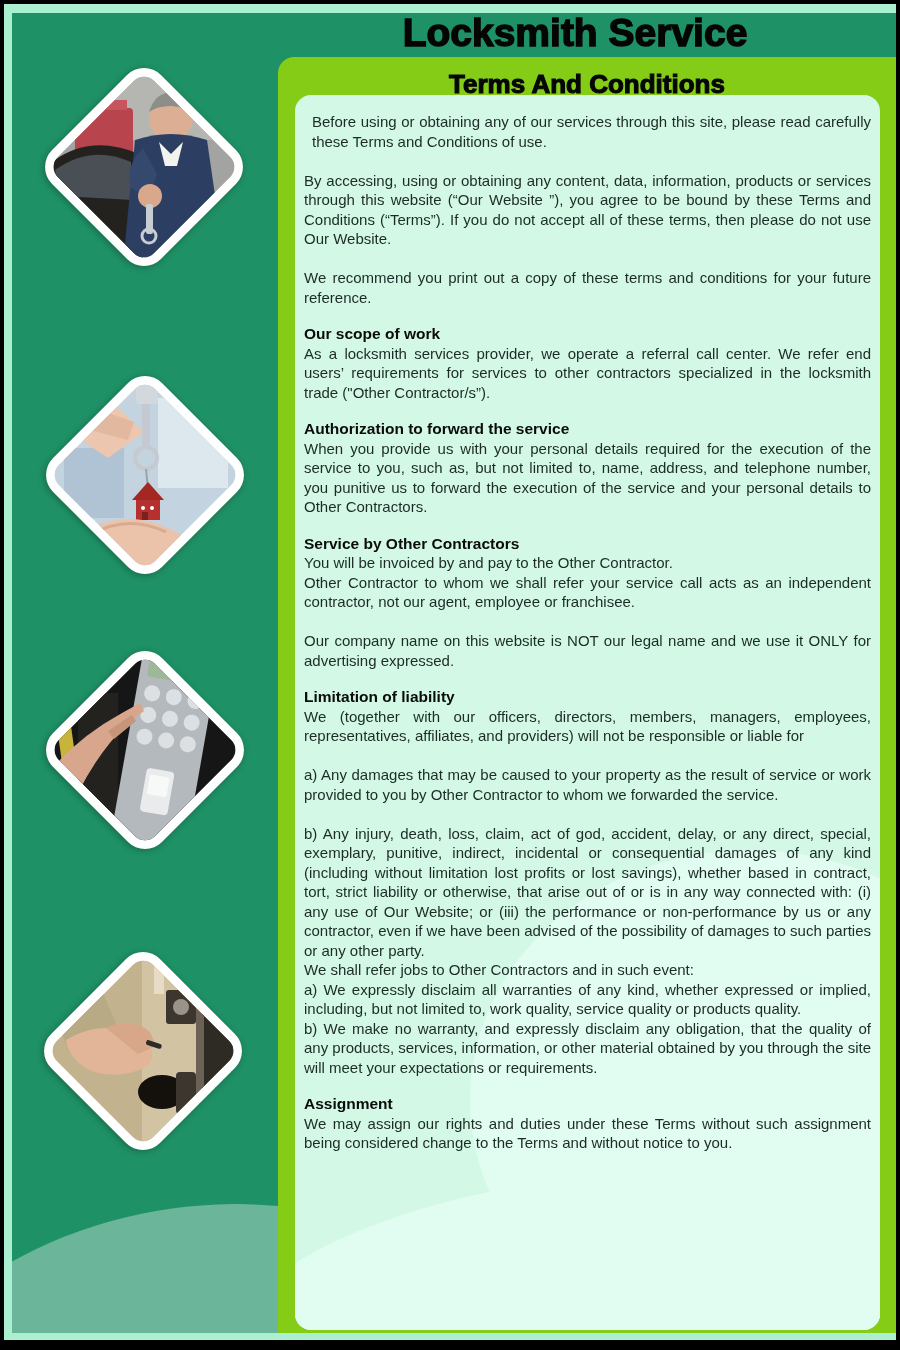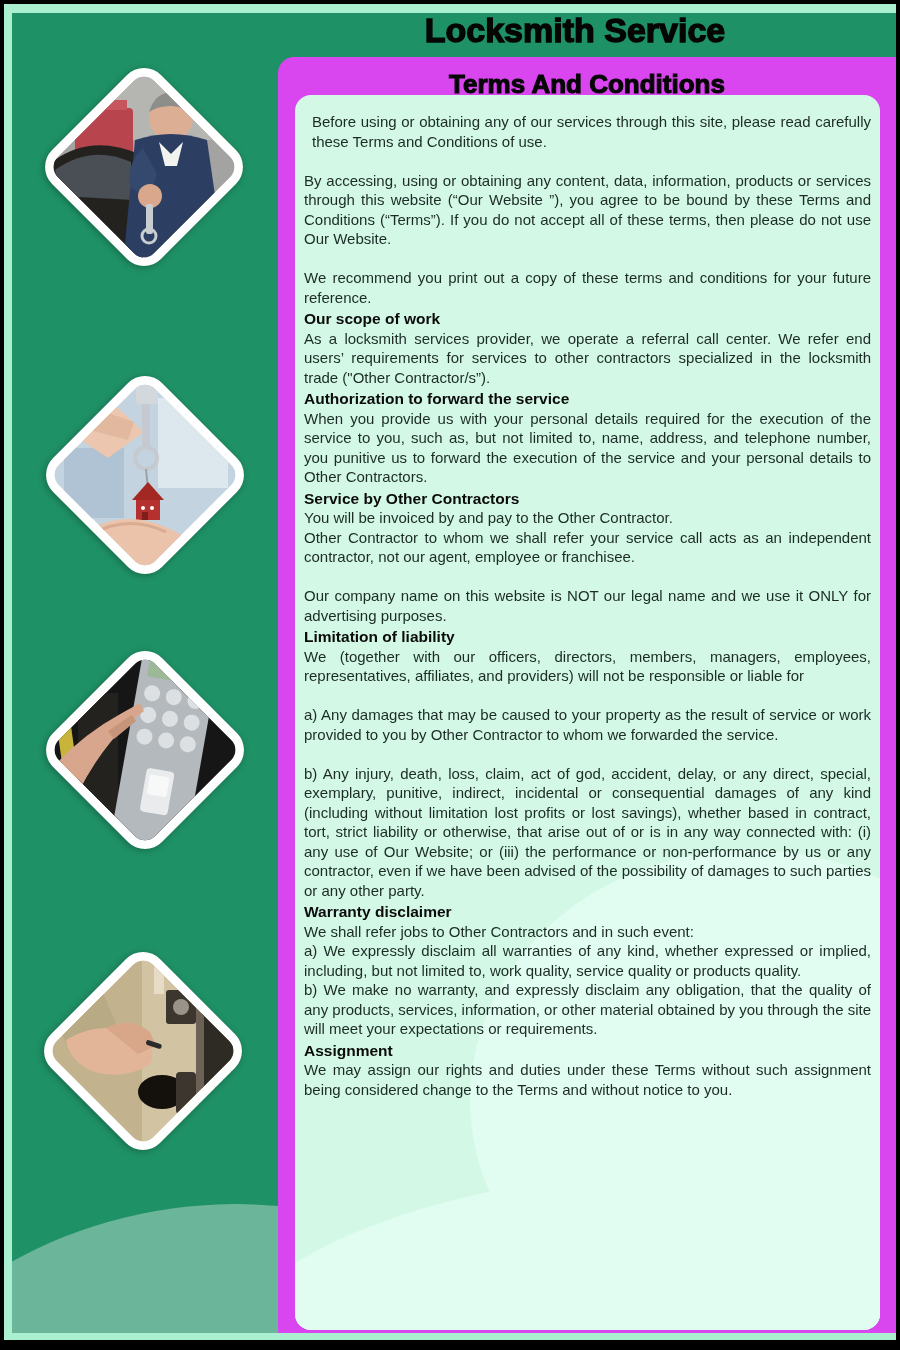--- a/index.html
+++ b/index.html
@@ -5,38 +5,38 @@
   html,body{margin:0;padding:0;}
   body{font-family:"Liberation Sans",sans-serif;background:#444;}
   .page{position:relative;width:900px;height:1350px;background:#000;overflow:hidden;}
   .frame{position:absolute;left:4px;top:4px;right:4px;bottom:10px;background:#a9efd0;overflow:hidden;}
 
   
   .green-rect{position:absolute;left:8px;top:9px;right:0;bottom:7px;background:#1f9166;overflow:hidden;}
   .green-blob{position:absolute;left:-140px;top:1195px;width:640px;height:430px;background:rgba(255,255,255,.34);border-radius:50%;transform:rotate(-10deg);}
 
   .header-title{position:absolute;left:250px;right:0;top:7px;text-align:center;
-    font-size:34px;font-weight:bold;color:#050505;letter-spacing:0;
+    font-size:39px;font-weight:bold;color:#050505;letter-spacing:0;
     -webkit-text-stroke:1.4px #050505;white-space:nowrap;}
 
   
-  .panel{position:absolute;left:274px;top:53px;right:0;bottom:7px;background:#d946ef;border-top-left-radius:16px;}
+  .panel{position:absolute;left:274px;top:53px;right:0;bottom:7px;background:#84cc16;border-top-left-radius:16px;}
   .panel-heading{margin:0;padding-top:12px;text-align:center;font-size:26px;font-weight:bold;color:#060606;
     -webkit-text-stroke:1.1px #060606;}
 
   
   .card{position:absolute;left:17px;right:16px;top:38px;bottom:3px;background:#d3f9e6;border-radius:16px;overflow:hidden;}
   .swoosh{position:absolute;background:#e1fcf0;border-radius:50%;}
   .swoosh.s1{right:-150px;top:755px;width:560px;height:500px;}
   .swoosh.s2{left:-70px;top:1080px;width:780px;height:300px;transform:rotate(-5deg);}
   .card-text{position:relative;z-index:1;padding:17px 9px 0 9px;color:#1c2b26;font-size:15px;line-height:19.5px;text-align:justify;}
   .card-text .p{margin:19.5px 0 0 0;}
   .card-text .pt{margin:0;}
   .card-text .p:first-child{margin-top:0;margin-left:8px;}
-  .card-text .h{margin:2px 0 0 0;font-weight:bold;color:#0b0b0b;font-size:15.5px;text-align:left;}
+  .card-text .h{margin:17px 0 0 0;font-weight:bold;color:#0b0b0b;font-size:15.5px;text-align:left;}
 
   
   .dia{position:absolute;width:154px;height:154px;background:#ffffff;border-radius:24px;
     transform:rotate(45deg);box-shadow:0 2px 7px rgba(0,0,0,.28);}
   .dia-in{position:absolute;left:9px;top:9px;right:9px;bottom:9px;border-radius:14px;overflow:hidden;}
   .photo{position:absolute;left:50%;top:50%;width:194px;height:194px;transform:translate(-50%,-50%) rotate(-45deg);}
   .photo svg{display:block;width:194px;height:194px;}
 </style>
 </head>
 <body>
@@ -159,26 +159,25 @@
             <div class="p">Before using or obtaining any of our services through this site, please read carefully these Terms and Conditions of use.</div>
             <div class="p">By accessing, using or obtaining any content, data, information, products or services through this website (“Our Website ”), you agree to be bound by these Terms and Conditions (“Terms”). If you do not accept all of these terms, then please do not use Our Website.</div>
             <div class="p">We recommend you print out a copy of these terms and conditions for your future reference.</div>
             <div class="h">Our scope of work</div>
             <div class="pt">As a locksmith services provider, we operate a referral call center. We refer end users’ requirements for services to other contractors specialized in the locksmith trade ("Other Contractor/s”).</div>
             <div class="h">Authorization to forward the service</div>
             <div class="pt">When you provide us with your personal details required for the execution of the service to you, such as, but not limited to, name, address, and telephone number, you punitive us to forward the execution of the service and your personal details to Other Contractors.</div>
             <div class="h">Service by Other Contractors</div>
             <div class="pt">You will be invoiced by and pay to the Other Contractor.</div>
             <div class="pt">Other Contractor to whom we shall refer your service call acts as an independent contractor, not our agent, employee or franchisee.</div>
-            <div class="p">Our company name on this website is NOT our legal name and we use it ONLY for advertising purposes.</div>
+            <div class="p">Our company name on this website is NOT our legal name and we use it ONLY for advertising expressed.</div>
             <div class="h">Limitation of liability</div>
             <div class="pt">We (together with our officers, directors, members, managers, employees, representatives, affiliates, and providers) will not be responsible or liable for</div>
             <div class="p">a) Any damages that may be caused to your property as the result of service or work provided to you by Other Contractor to whom we forwarded the service.</div>
             <div class="p">b) Any injury, death, loss, claim, act of god, accident, delay, or any direct, special, exemplary, punitive, indirect, incidental or consequential damages of any kind (including without limitation lost profits or lost savings), whether based in contract, tort, strict liability or otherwise, that arise out of or is in any way connected with: (i) any use of Our Website; or (iii) the performance or non-performance by us or any contractor, even if we have been advised of the possibility of damages to such parties or any other party.</div>
-            <div class="h">Warranty disclaimer</div>
             <div class="pt">We shall refer jobs to Other Contractors and in such event:</div>
             <div class="pt">a) We expressly disclaim all warranties of any kind, whether expressed or implied, including, but not limited to, work quality, service quality or products quality.</div>
             <div class="pt">b) We make no warranty, and expressly disclaim any obligation, that the quality of any products, services, information, or other material obtained by you through the site will meet your expectations or requirements.</div>
             <div class="h">Assignment</div>
             <div class="pt">We may assign our rights and duties under these Terms without such assignment being considered change to the Terms and without notice to you.</div>
           </div>
       </div>
     </div>
 
   </div>

